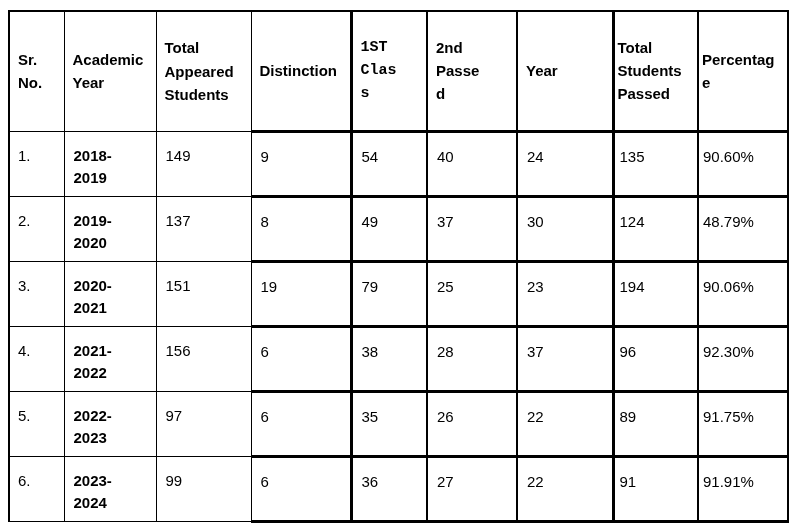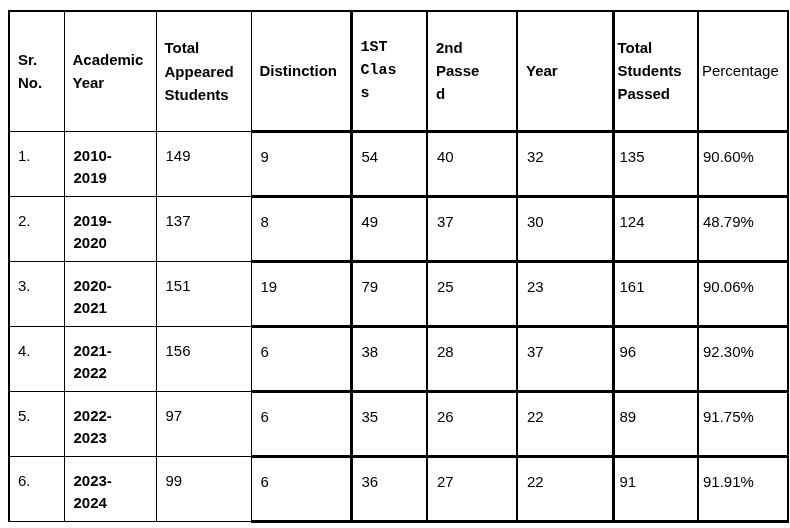--- a/index.html
+++ b/index.html
@@ -44,21 +44,21 @@
     line-height: 1.5;
   }
 
   
   td:nth-child(1) { padding-left: 8px; }
   td:nth-child(2) { font-weight: 700; padding-right: 30px; } 
   th:nth-child(5) { padding-right: 22px; font-family: Liberation Mono, monospace; }                   
   th:nth-child(6) { padding-right: 30px; }                   
   th:nth-child(8) { padding-left: 3px; padding-right: 2px; } 
   td:nth-child(8) { font-weight: 400; padding-left: 5px; }   
-  th:nth-child(9) { font-weight: 400; padding-left: 3px; margin-top: 24px; }   
+  th:nth-child(9) { font-weight: 700; padding-left: 3px; margin-top: 24px; }   
   td:nth-child(9) { padding-left: 4px; margin-top: 44px; }
 
   
   tr > th:first-child, tr > td:first-child { border-left-width: 2px; }
   tr > th:last-child,  tr > td:last-child  { border-right-width: 2px; }
 
   
   tr > th:nth-child(n+4), tr > td:nth-child(n+4) {
     border-top-width: 3px;
     border-bottom-width: 3px;
@@ -97,26 +97,26 @@
         <th>1ST Class</th>
         <th>2nd Passed</th>
         <th>Year</th>
         <th>Total Students Passed</th>
         <th>Percentage</th>
       </tr>
     </thead>
     <tbody>
       <tr>
         <td>1.</td>
-        <td>2010-2019</td>
+        <td>2018-2019</td>
         <td>149</td>
         <td>9</td>
         <td>54</td>
         <td>40</td>
-        <td>32</td>
+        <td>24</td>
         <td>135</td>
         <td>90.60%</td>
       </tr>
       <tr>
         <td>2.</td>
         <td>2019-2020</td>
         <td>137</td>
         <td>8</td>
         <td>49</td>
         <td>37</td>
@@ -125,21 +125,21 @@
         <td>48.79%</td>
       </tr>
       <tr>
         <td>3.</td>
         <td>2020-2021</td>
         <td>151</td>
         <td>19</td>
         <td>79</td>
         <td>25</td>
         <td>23</td>
-        <td>161</td>
+        <td>194</td>
         <td>90.06%</td>
       </tr>
       <tr>
         <td>4.</td>
         <td>2021-2022</td>
         <td>156</td>
         <td>6</td>
         <td>38</td>
         <td>28</td>
         <td>37</td>

